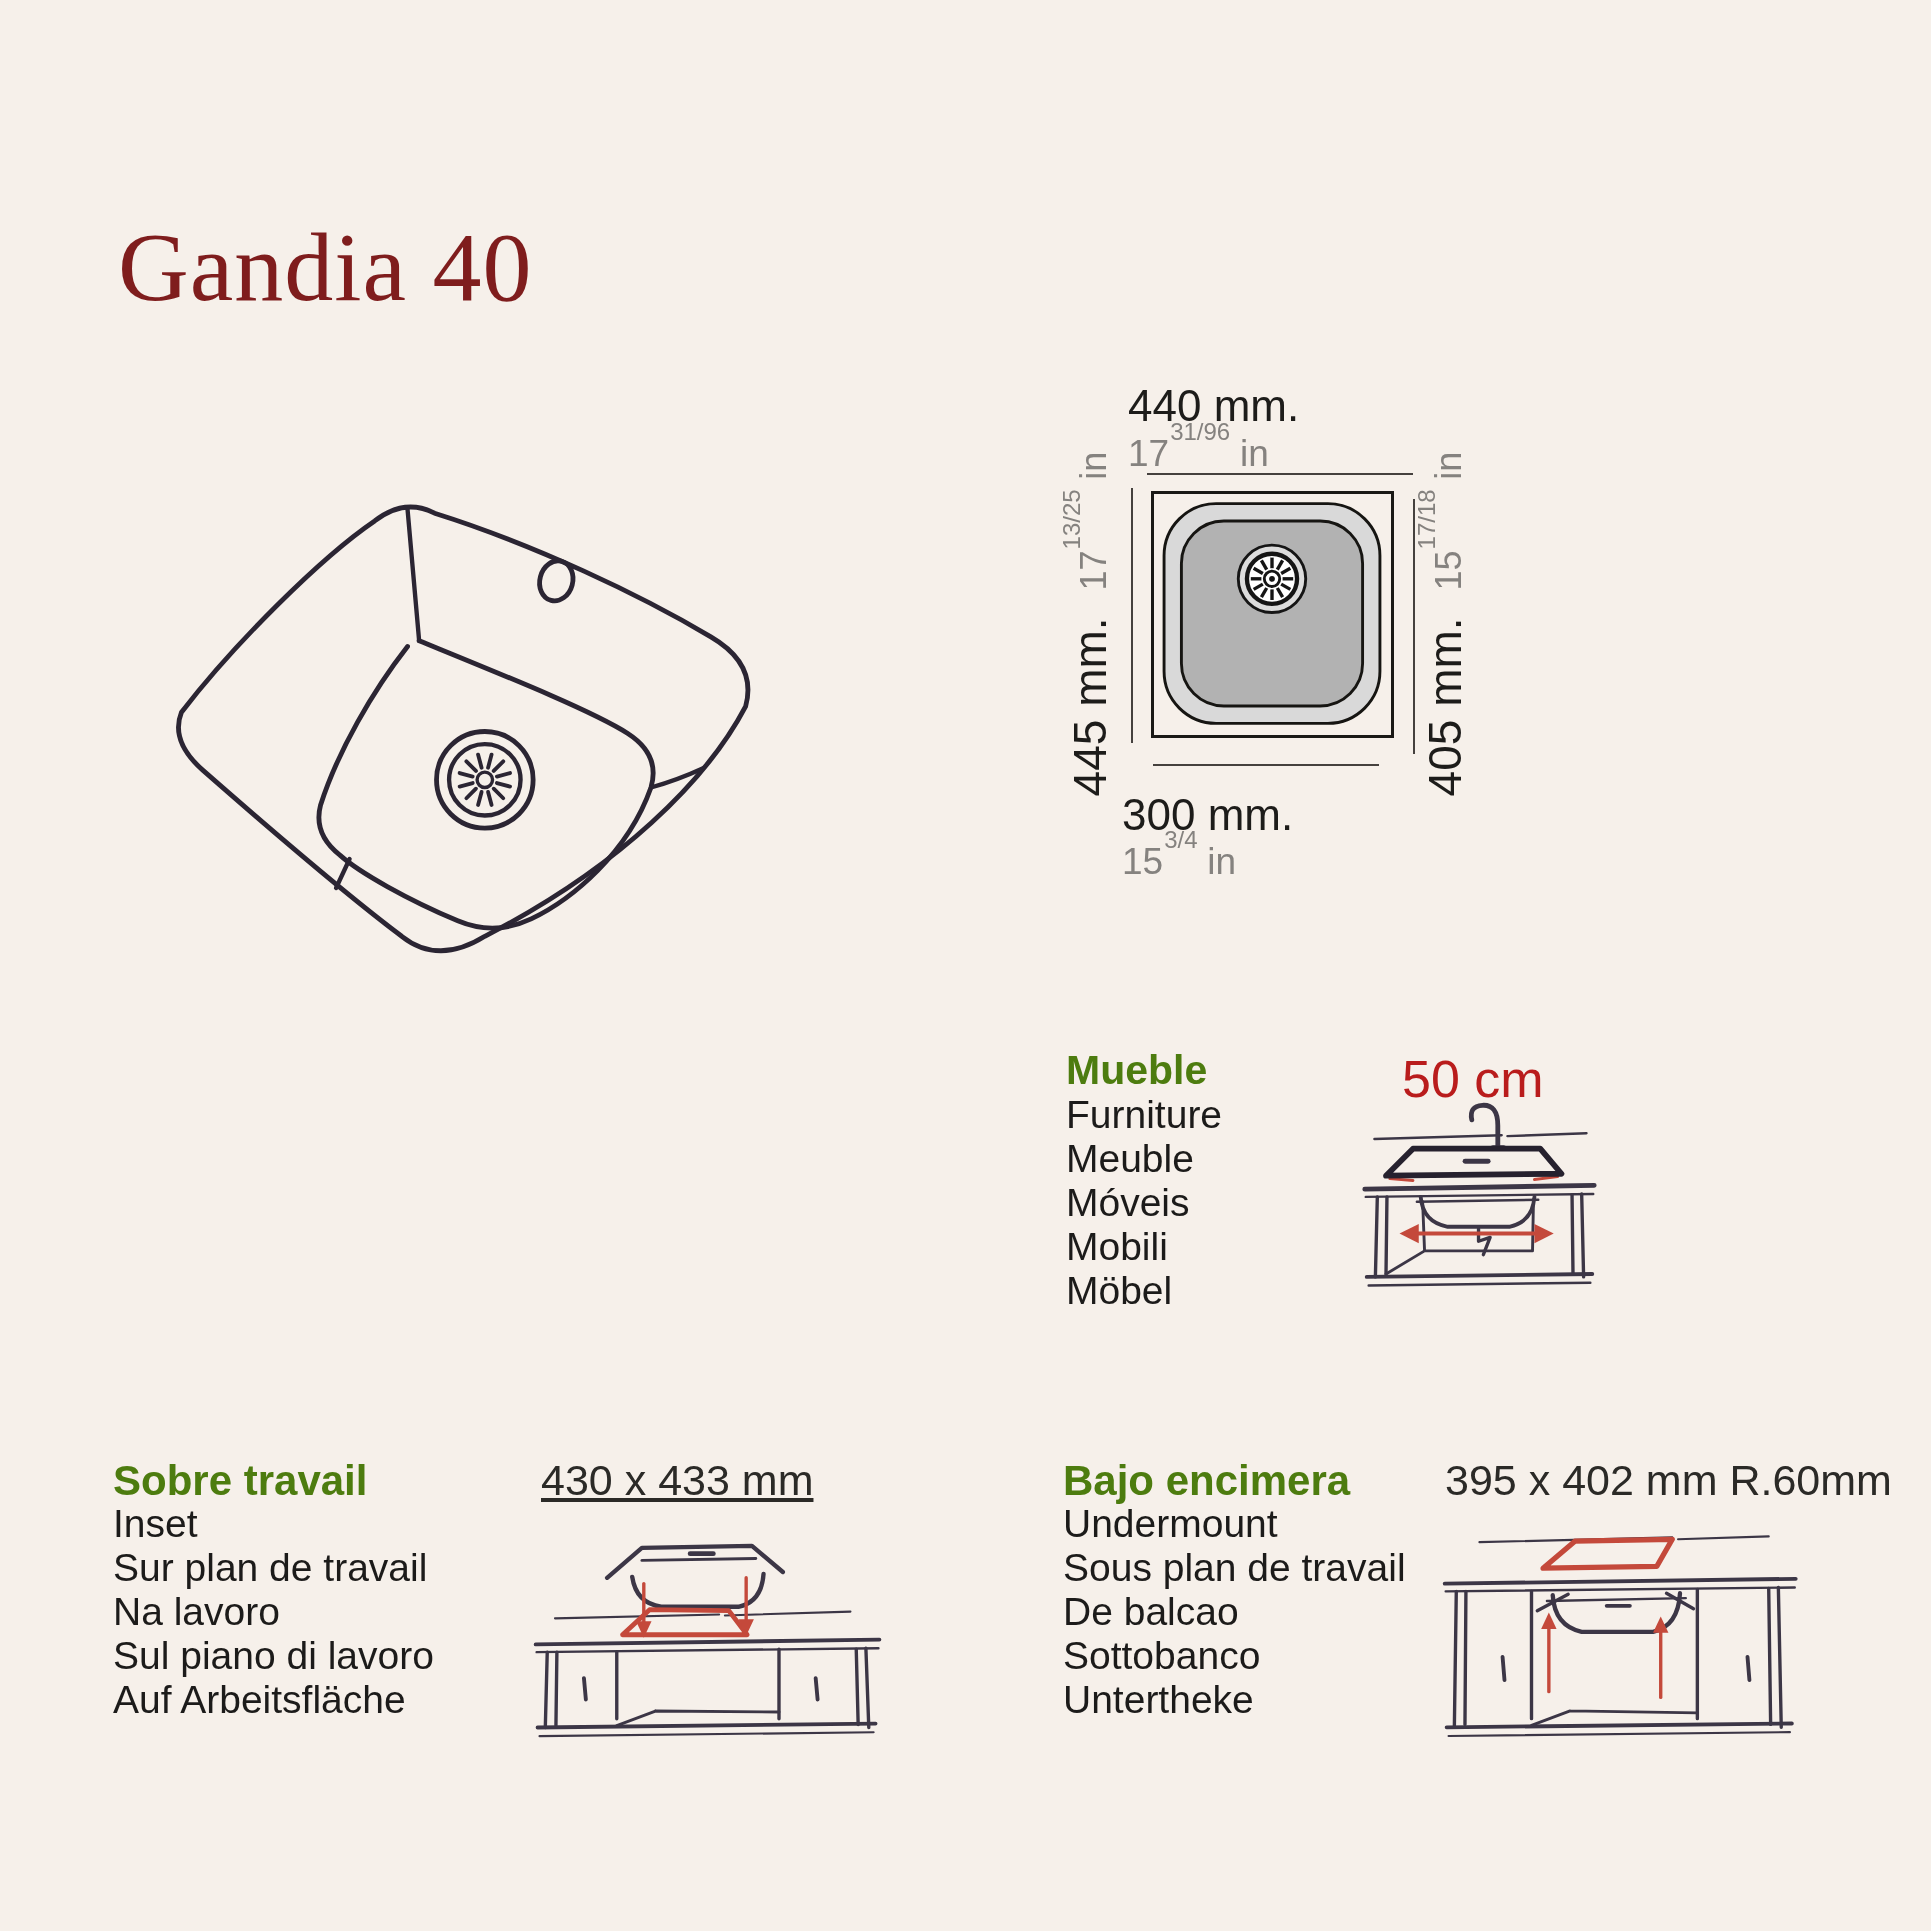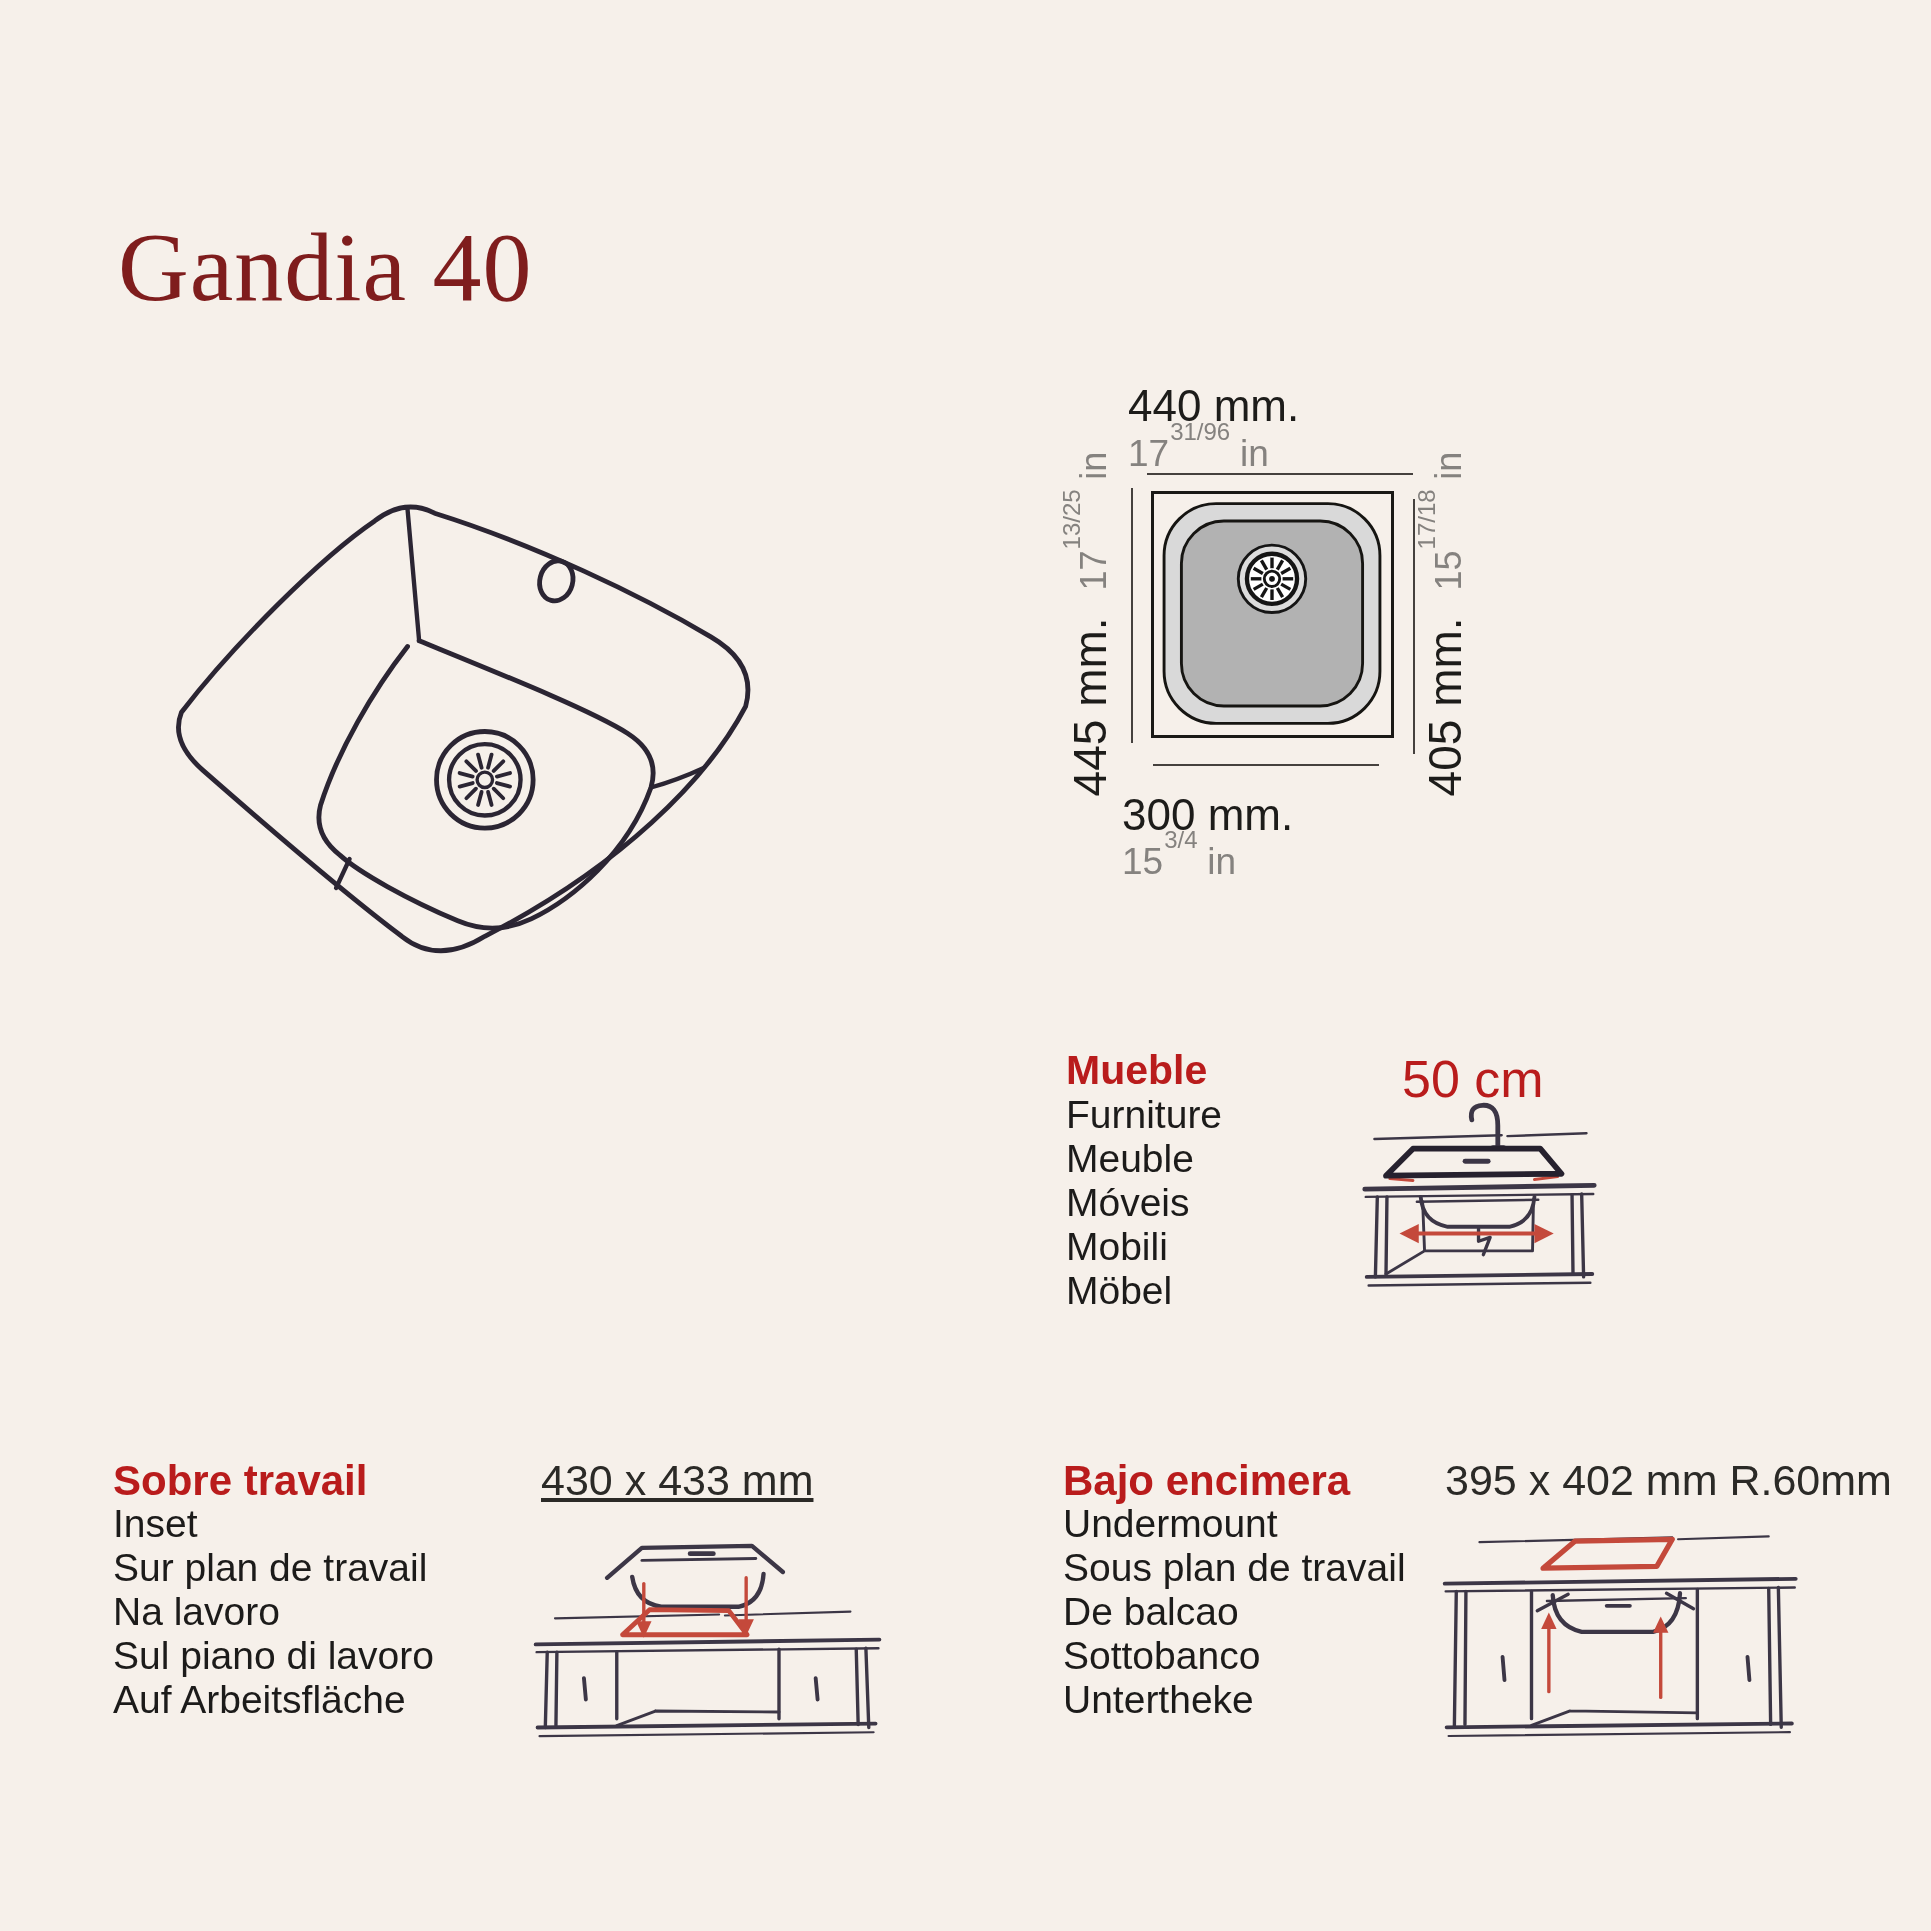--- a/index.html
+++ b/index.html
@@ -37,21 +37,21 @@
   .tv-mm-bottom{position:absolute;left:1122px;top:790px;width:290px;}
   .tv-in-bottom{position:absolute;left:1122px;top:839px;width:290px;}
 
   
   #main-sketch{position:absolute;left:166px;top:490px;}
   #mueble-sketch{position:absolute;left:1359px;top:1087px;}
   #sobre-sketch{position:absolute;left:526px;top:1512px;}
   #bajo-sketch{position:absolute;left:1437px;top:1512px;}
 
   
-  .block-head{position:absolute;font-size:41px;font-weight:bold;color:#b91c1c;white-space:nowrap;}
+  .block-head{position:absolute;font-size:41px;font-weight:bold;color:#4d7c0f;white-space:nowrap;}
   .lang-list{position:absolute;display:flex;flex-direction:column;
              font-size:39px;line-height:44px;color:#1c1b1a;white-space:nowrap;}
   .size-label{position:absolute;font-size:43px;color:#2b2a27;white-space:nowrap;}
 
   #mueble-head{left:1066px;top:1047px;}
   #mueble-langs{left:1066px;top:1093px;line-height:44px;}
   #mueble-size{left:1402px;top:1049px;font-size:52px;color:#b91c1c;}
 
   #sobre-head{left:113px;top:1457px;font-size:42px;}
   #sobre-langs{left:113px;top:1502px;}

